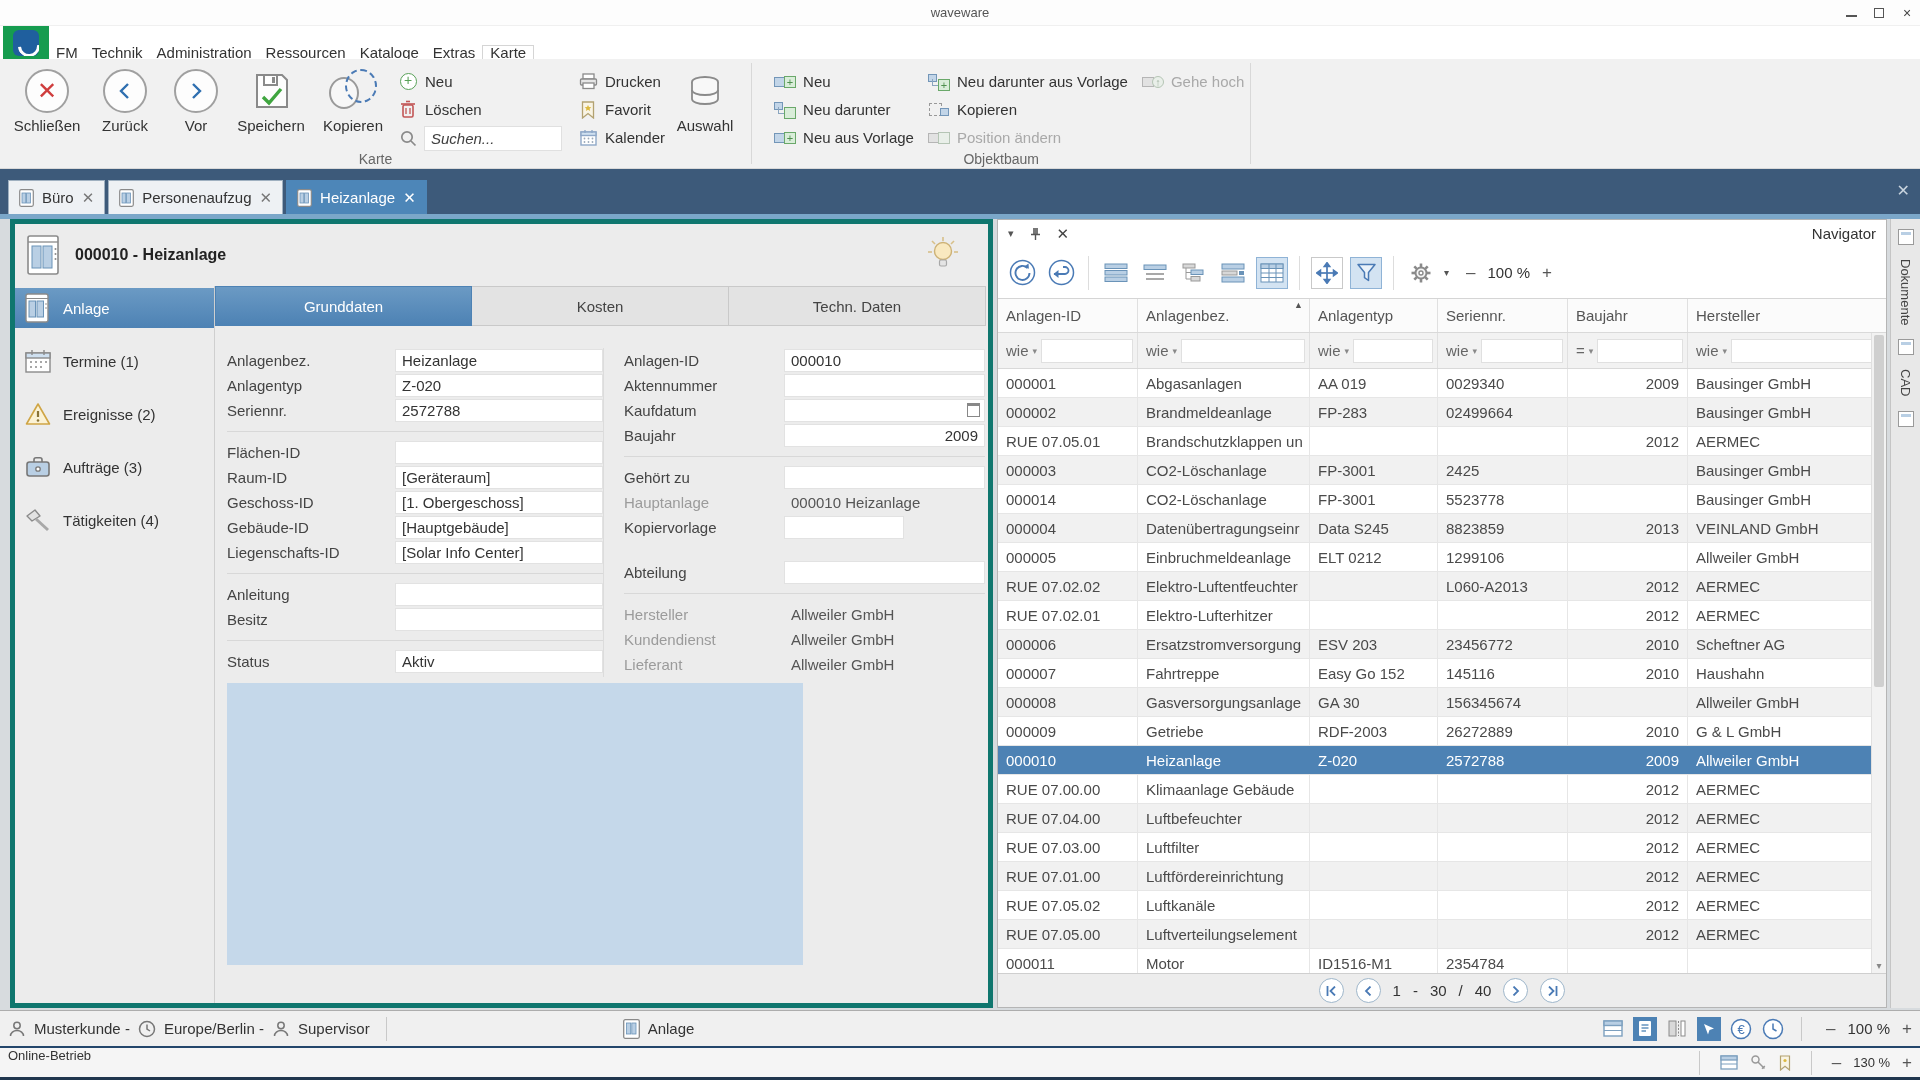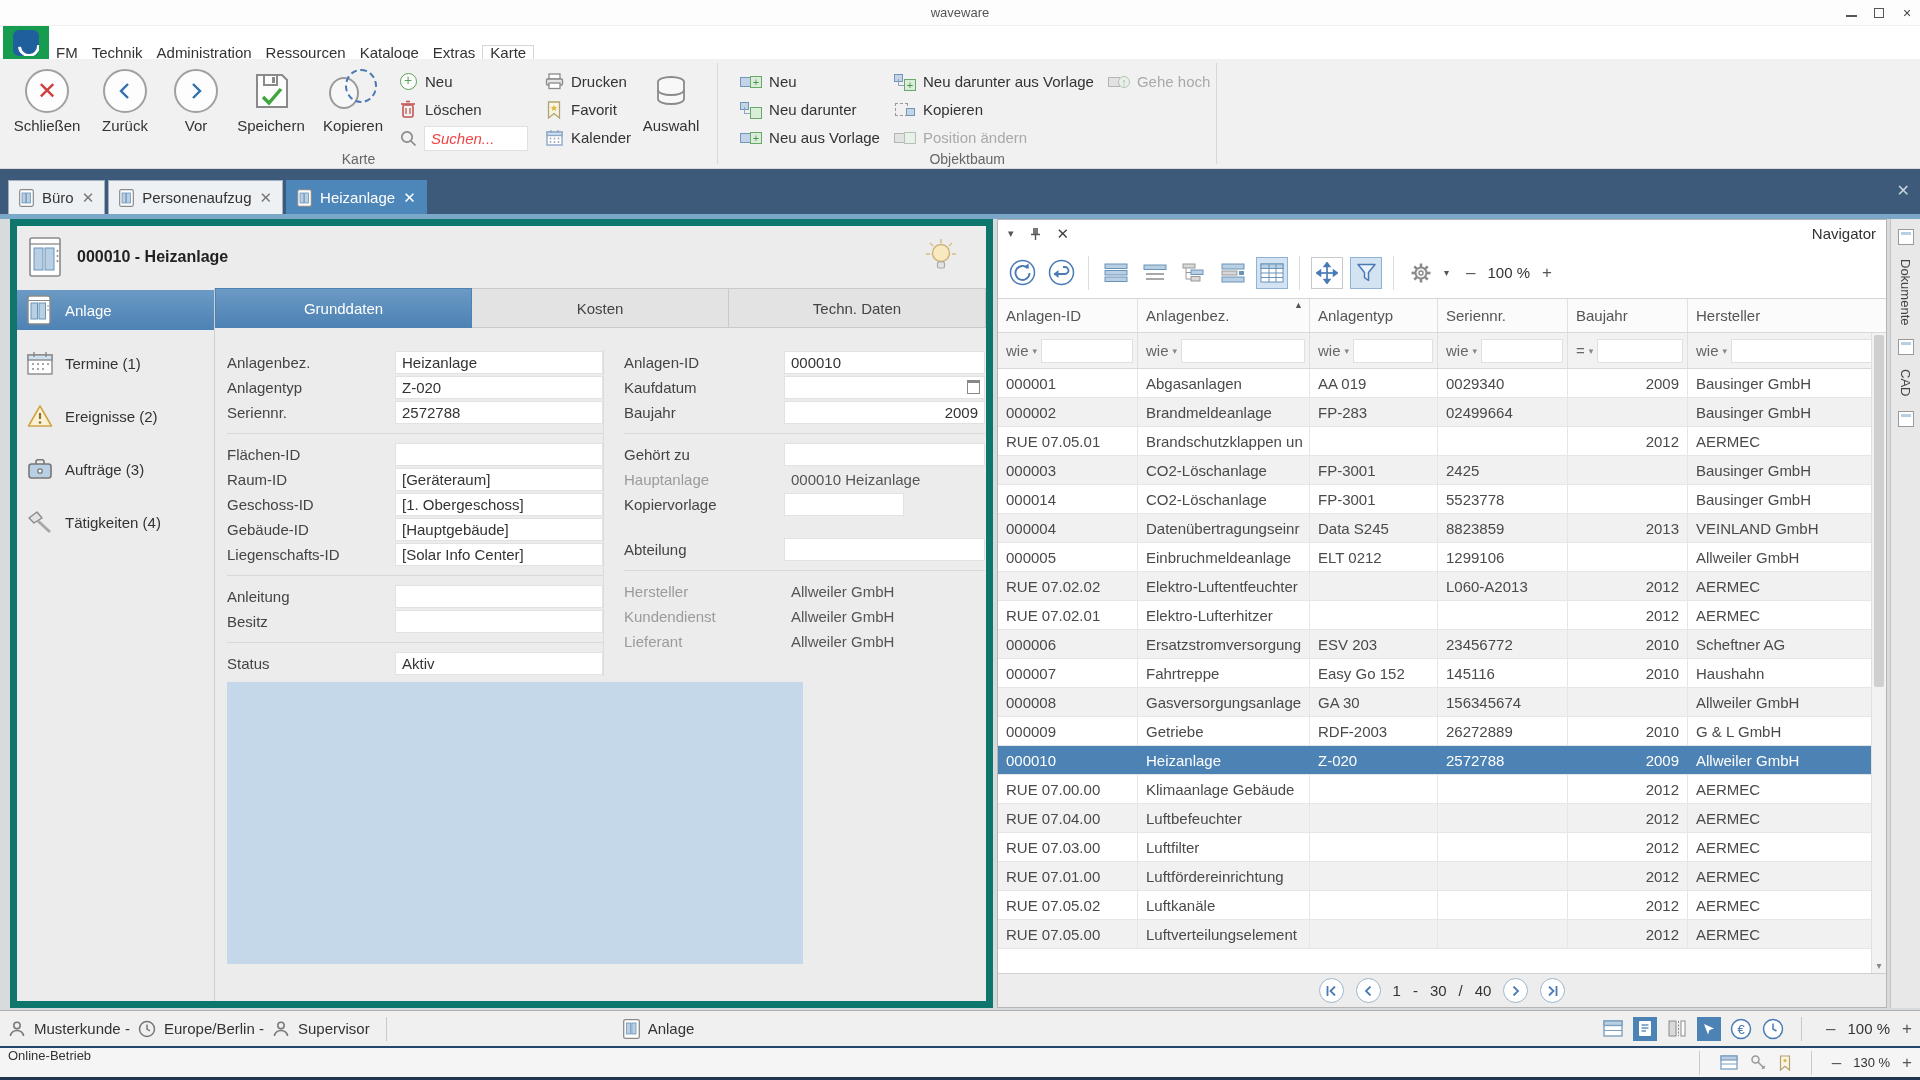--- a/index.html
+++ b/index.html
@@ -35,21 +35,21 @@
   .circ{width:44px;height:44px;border-radius:50%;border:2px solid #a0a0a0;display:flex;align-items:center;justify-content:center;background:#fdfdfd;}
   .redx{color:#cf3d3d;font-size:24px;font-weight:bold;line-height:1;}
   .kop-ic{position:relative;width:48px;height:44px;}
   .kop-ic .c1{position:absolute;left:0;top:8px;width:30px;height:32px;border:2px solid #9a9a9a;border-radius:50%;background:#f7f7f7;}
   .kop-ic .c2{position:absolute;right:0;top:0;width:32px;height:34px;border:2px dashed #4a7ab5;border-radius:50%;}
   .smallcol{display:flex;flex-direction:column;gap:3px;padding-top:6px;margin-left:6px;}
   .smallbtn{display:flex;align-items:center;gap:7px;height:25px;color:#333;cursor:default;}
   .sb-ic{width:20px;display:flex;justify-content:center;}
   .neu-circ{width:17px;height:17px;border-radius:50%;border:1.6px solid #58a158;color:#58a158;font-size:14px;line-height:13px;text-align:center;background:#fff;}
   .search-box{display:flex;align-items:center;gap:6px;height:26px;}
-  .search-input{width:104px;height:25px;background:#fff;border:1px solid #e0e0e0;display:flex;align-items:center;padding:0 6px;color:#ef4444;font-style:italic;}
+  .search-input{width:138px;height:25px;background:#fff;border:1px solid #e0e0e0;display:flex;align-items:center;padding:0 6px;color:#404040;font-style:italic;}
   .ob-col{display:flex;flex-direction:column;gap:3px;padding-top:6px;margin-left:14px;}
   .ob-btn{display:flex;align-items:center;gap:7px;height:25px;color:#333;cursor:default;white-space:nowrap;}
   .ob-btn.disabled{color:#a9a9a9;}
   .obic{position:relative;width:22px;height:16px;}
   .obic .sq-b{position:absolute;left:0;top:3px;width:12px;height:10px;background:#c2d5e8;border:1px solid #7396b8;}
   .obic .sq-g{position:absolute;right:0;top:2px;width:12px;height:12px;background:#d9edd9;border:1px solid #6aa86a;color:#4e8f4e;font-size:11px;line-height:10px;text-align:center;}
   .obic .sq-dash{position:absolute;left:1px;top:1px;width:13px;height:13px;border:1px dashed #999;}
   .obic.gray .sq-b{background:#e2e2e2;border-color:#b5b5b5;}
   .obic.gray .sq-g{background:#e9efe9;border-color:#b5c5b5;color:#a5b5a5;}
   .obic .tree-l{position:absolute;left:4px;top:5px;width:6px;height:7px;border-left:1px solid #8aa5bf;border-bottom:1px solid #8aa5bf;}
@@ -58,21 +58,21 @@
   .tabstrip{position:absolute;left:0;top:169px;width:100%;height:45px;background:#3d5a7a;display:flex;align-items:flex-end;padding-left:8px;}
   .tabstrip-underline{position:absolute;left:0;top:214px;width:100%;height:5px;background:#7ba7c9;}
   .dtab{height:34px;display:flex;align-items:center;gap:8px;padding:0 10px;background:#eef1f4;border:1px solid #9fb0c0;border-bottom:none;margin-right:3px;color:#333;cursor:default;}
   .dtab .dclose{color:#777;font-size:15px;}
   .dtab.active{background:#4d86b8;color:#fff;border-color:#4d86b8;}
   .dtab.active .dclose{color:#fff;}
   .strip-close{position:absolute;right:10px;top:12px;color:#c9d4de;font-size:16px;cursor:default;}
 
   
   .main{position:absolute;left:0;top:219px;width:100%;height:791px;background:#d7dbde;}
-  .left-panel{position:absolute;left:10px;top:0;width:983px;height:789px;background:#ececec;border:7px solid #0f766e;}
+  .left-panel{position:absolute;left:10px;top:0;width:983px;height:789px;background:#ececec;border:5px solid #0f766e;}
   .lp-header{height:62px;display:flex;align-items:center;padding-left:12px;position:relative;}
   .lp-title{font-weight:bold;font-size:16px;color:#222;margin-left:14px;}
   .bulb{position:absolute;right:28px;top:12px;}
   .lp-body{position:absolute;left:0;top:62px;right:0;bottom:0;display:flex;}
   .sidebar{width:200px;border-right:1px solid #cfcfcf;padding-top:2px;}
   .side-item{height:40px;display:flex;align-items:center;gap:12px;padding-left:10px;margin-bottom:13px;color:#333;cursor:default;}
   .side-item.active{background:linear-gradient(#6b9ac4,#4d82b4);color:#fff;}
   .formarea{flex:1;display:flex;flex-direction:column;}
   .ftabs{display:flex;height:40px;}
   .ftab{width:257px;display:flex;align-items:center;justify-content:center;background:#e3e3e3;border:1px solid #c9c9c9;border-left:none;color:#444;cursor:default;}
@@ -624,20 +624,24 @@
                     <span class="flabel">Status</span>
                     <div class="finput">Aktiv</div>
                   </div>
               </div>
               <div class="fcol right">
                 <div class="frow">
                     <span class="flabel">Anlagen-ID</span>
                     <div class="finput">000010</div>
                   </div>
                 <div class="frow">
+                    <span class="flabel">Aktennummer</span>
+                    <div class="finput"></div>
+                  </div>
+                <div class="frow">
                     <span class="flabel">Kaufdatum</span>
                     <div class="finput"><span></span><span class="cal-glyph"></span></div>
                   </div>
                 <div class="frow">
                     <span class="flabel">Baujahr</span>
                     <div class="finput num">2009</div>
                   </div>
                 <div class="fsep"></div>
                 <div class="frow">
                     <span class="flabel">Gehört zu</span>
@@ -1025,20 +1029,28 @@
 
             <div class="trow">
               <div class="tc c0">RUE 07.05.00</div>
               <div class="tc c1">Luftverteilungselement</div>
               <div class="tc c2"></div>
               <div class="tc c3"></div>
               <div class="tc c4">2012</div>
               <div class="tc c5">AERMEC</div>
             </div>
 
+            <div class="trow">
+              <div class="tc c0">000011</div>
+              <div class="tc c1">Motor</div>
+              <div class="tc c2">ID1516-M1</div>
+              <div class="tc c3">2354784</div>
+              <div class="tc c4"></div>
+              <div class="tc c5"></div>
+            </div>
 
         </div>
         <div class="vscroll">
           <div class="vthumb"></div>
           <div class="varrow">▾</div>
         </div>
       </div>
 
       <div class="npag">
         <span class="pbtn">

